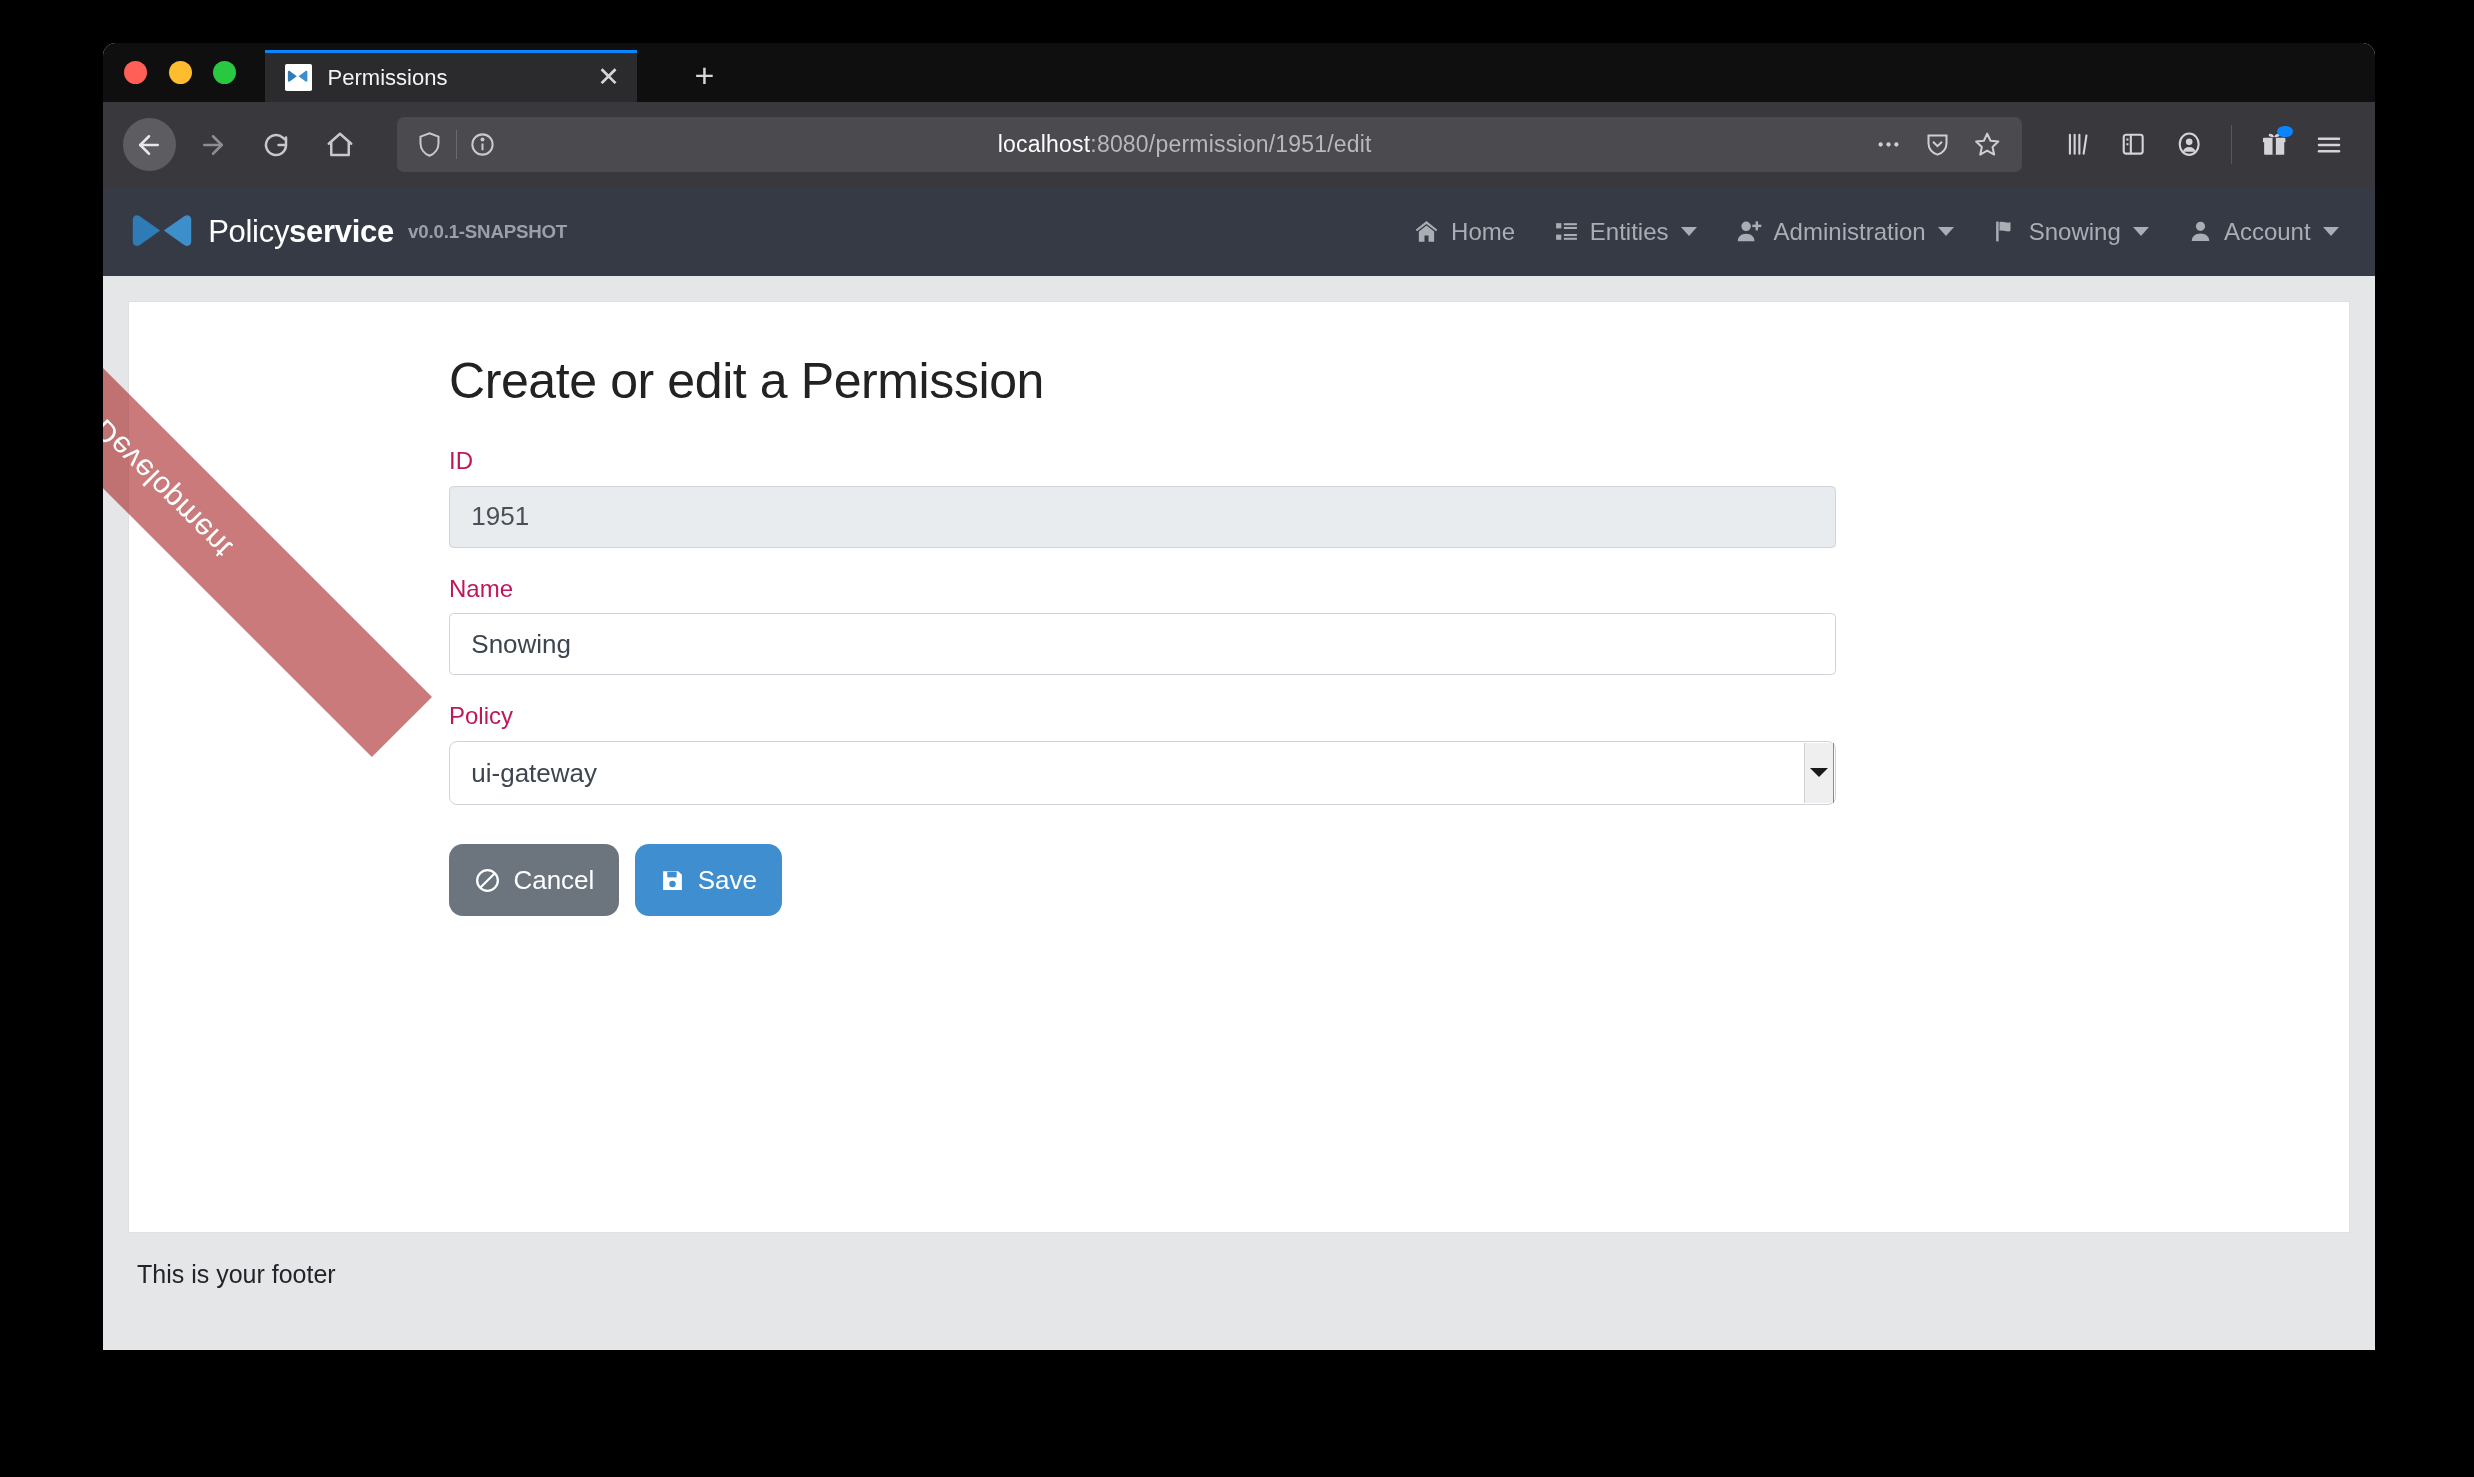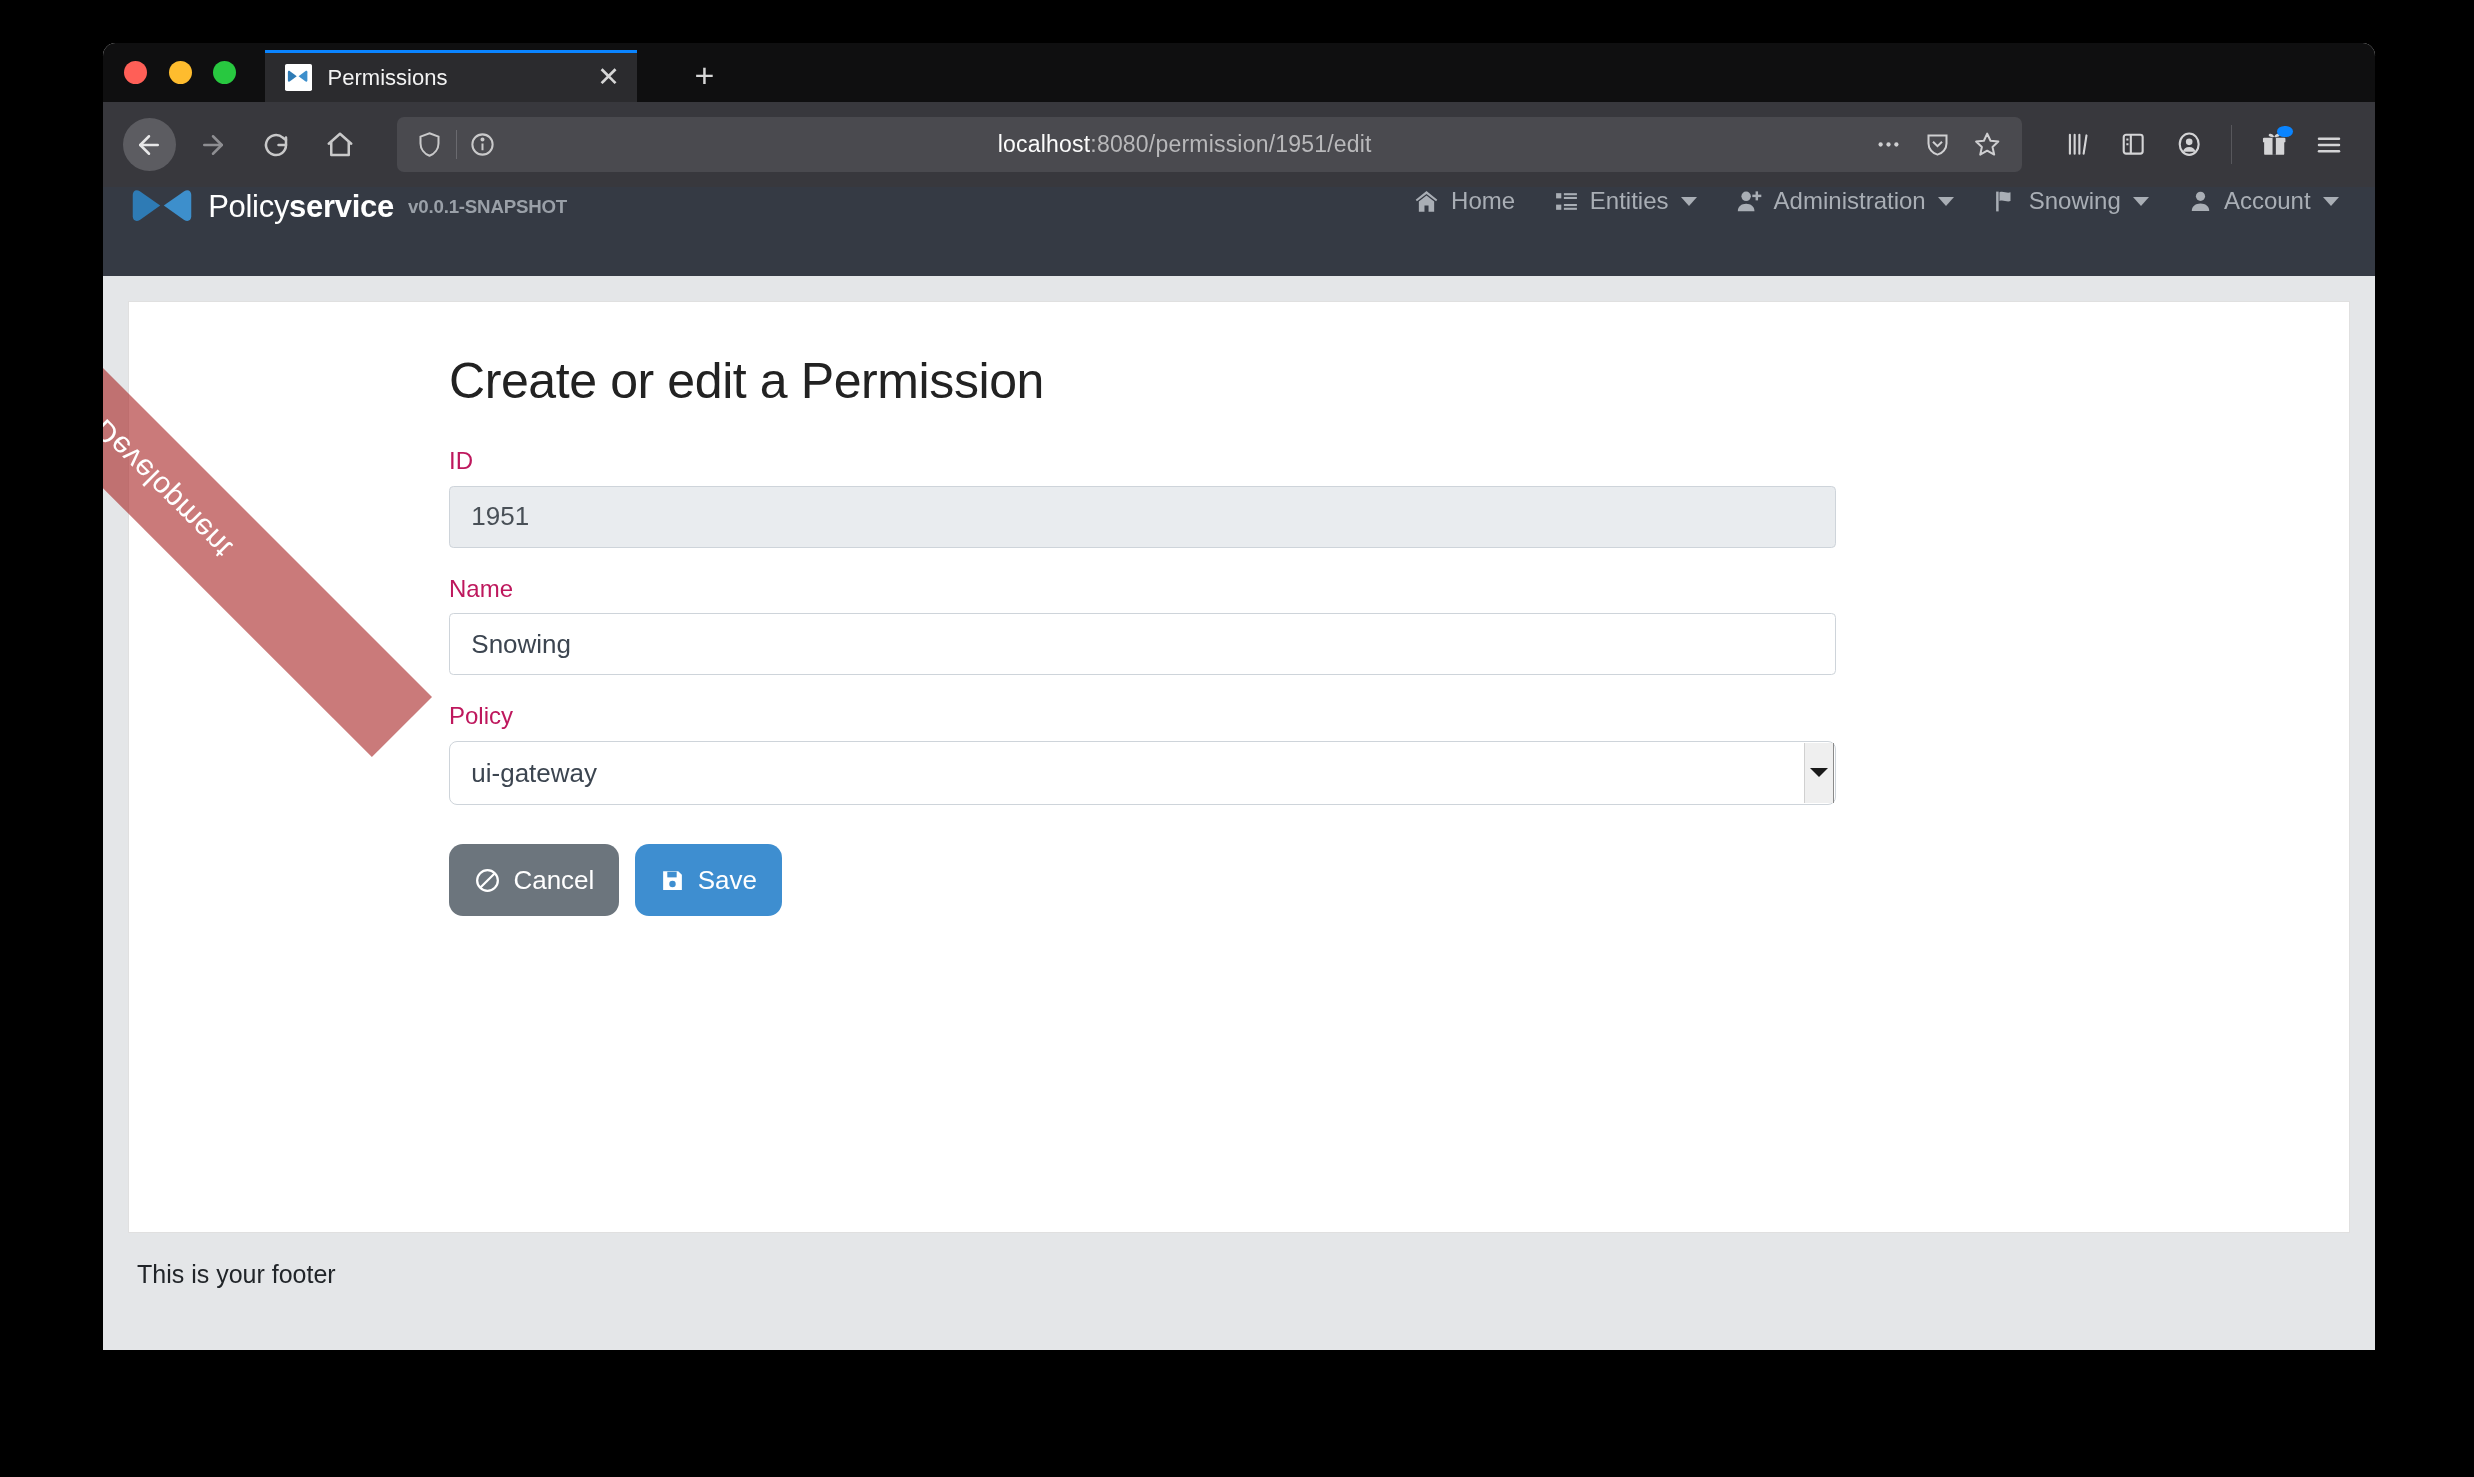--- a/index.html
+++ b/index.html
@@ -115,21 +115,21 @@
     position: absolute; right: 7.1px; top: 7.1px;
     width: 16px; height: 11.6px; border-radius: 50%;
     background: #0a84ff;
   }
 
   
   .page { position: relative; height: calc(100% - 144px); background: #e4e6e8; overflow: hidden; }
 
   .appnav {
     height: 89px; background: #353a44;
-    display: flex; align-items: flex-start;
+    display: flex; align-items: center;
     padding: 0 36px 0 27px;
     box-sizing: border-box;
     position: relative; z-index: 2;
   }
   .brand { display: flex; align-items: center; }
   .brand-logo { width: 64px; height: 39px; margin-right: 14.2px; }
   .brand-name { font-size: 31px; color: #fff; letter-spacing: -0.3px; }
   .brand-name .light { font-weight: 400; }
   .brand-name .bold { font-weight: 700; }
   .brand-version { margin-left: 14.2px; font-size: 18.7px; font-weight: 700; color: #9aa0a8; letter-spacing: -0.2px; }

